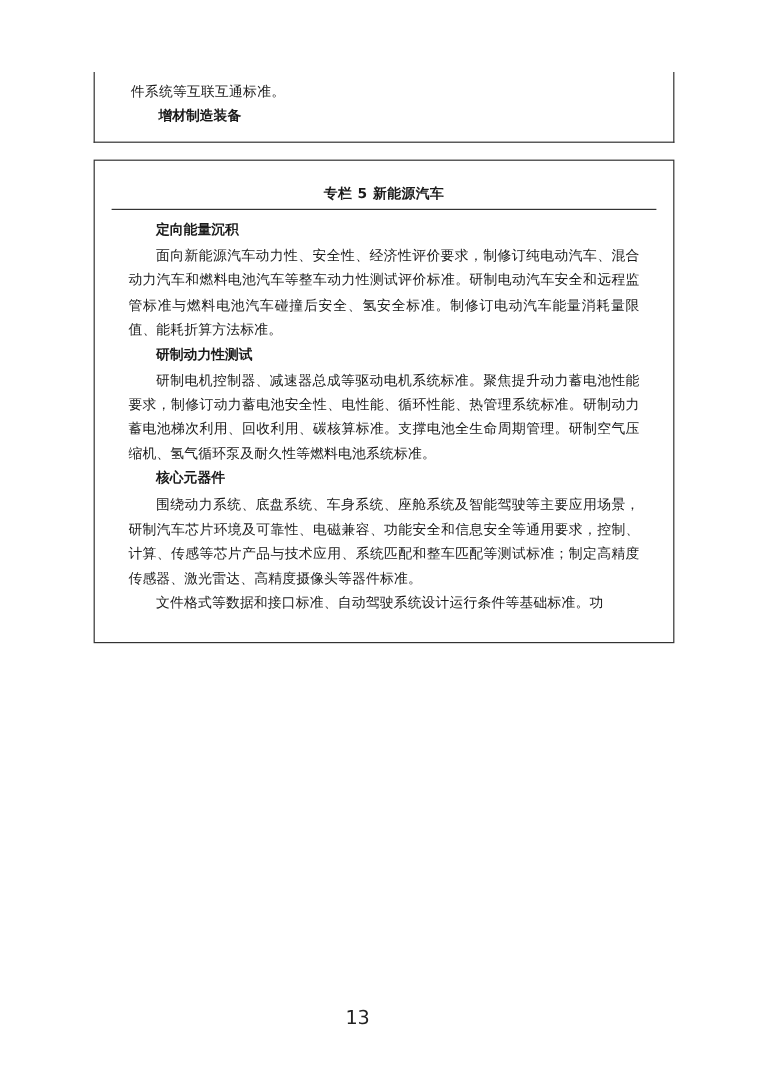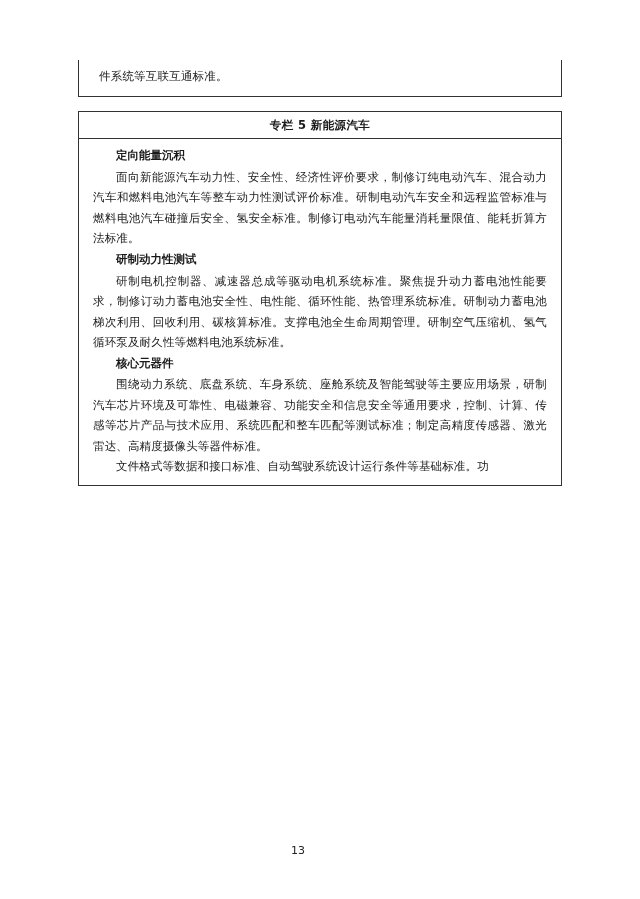--- a/index.html
+++ b/index.html
@@ -23,21 +23,21 @@
     padding: 60px 78px 0 78px;
   }
 
   
   .box {
     border: 1px solid #333;
     box-sizing: border-box;
   }
   .box-top {
     border-top: none;
-    padding: 6px 14px 10px 20px;
+    padding: 6px 14px 10px 30px;
     margin-top: 0;
   }
   .box-line {
     font-size: 11.5px;
     line-height: 1.75;
     letter-spacing: .2px;
     text-align: justify;
   }
   .box-head {
     font-size: 11.5px;
@@ -61,52 +61,53 @@
     text-indent: 2em;
     text-align: justify;
     letter-spacing: .3px;
   }
   .body-para b { font-weight: bold; }
 
   
   .box-main {
     margin-top: 14px;
     border: 1px solid #333;
-    padding: 0;
+    padding: 14px;
   }
   .box-title {
     text-align: center;
     font-size: 11.5px;
     font-weight: bold;
     padding: 6px 0 5px 0;
     border-bottom: 1px solid #333;
     letter-spacing: .4px;
   }
   .box-body {
     padding: 6px 14px 8px 14px;
   }
 
   
   .page-number {
     position: absolute;
     bottom: 42px;
     left: 0;
     width: 596px;
     text-align: center;
-    font-size: 11px;
+    font-size: 16px;
     color: #222;
   }
 </style>
 </head>
 <body>
 
 <div class="page">
 
   <div class="box box-top">
     <div class="box-line">件系统等互联互通标准。</div>
+    <div class="box-head">增材制造装备</div>
   </div>
 
 
   <div class="box-main">
     <div class="box-title">专栏 5 新能源汽车</div>
     <div class="box-body">
 
       <div class="box-head">定向能量沉积</div>
       <div class="box-para">面向新能源汽车动力性、安全性、经济性评价要求，制修订纯电动汽车、混合动力汽车和燃料电池汽车等整车动力性测试评价标准。研制电动汽车安全和远程监管标准与燃料电池汽车碰撞后安全、氢安全标准。制修订电动汽车能量消耗量限值、能耗折算方法标准。</div>
 

